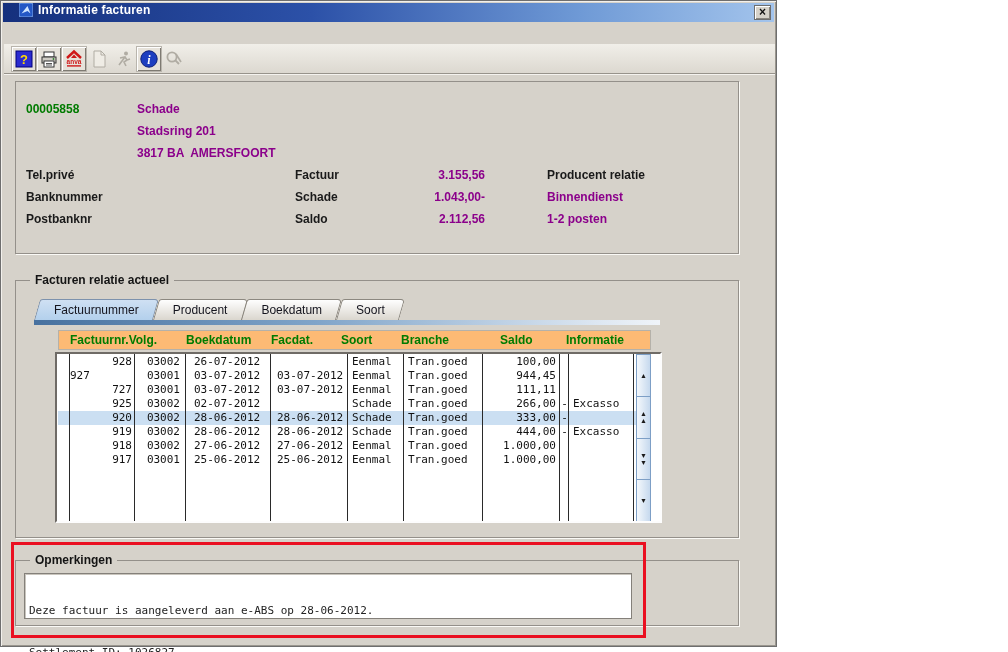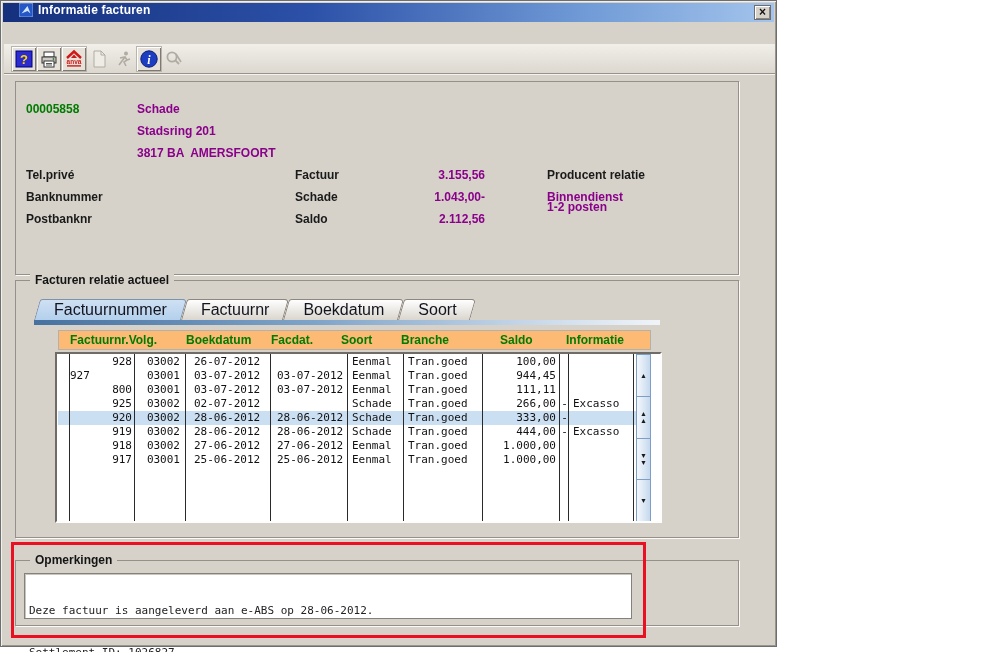--- a/index.html
+++ b/index.html
@@ -39,37 +39,37 @@
     display:flex; align-items:center; padding-left:8px;
   }
   .tool-btn { width:24px; height:24px; margin-right:1px; display:flex; align-items:center; justify-content:center; }
   .tool-btn.enabled { background:#e6e2da; box-shadow: inset 1px 1px 0 #ffffff, inset -1px -1px 0 #7e7a72, 0 0 0 1px #b9b5ad; }
   .tool-btn svg { display:block; }
 
   .content { position:absolute; left:3px; top:73px; width:771px; height:571px; background:#d6d2ca; box-shadow: inset 0 1px 0 #f5f3ef; }
 
   .etched { border:1px solid #94908a; box-shadow:1px 1px 0 #fbfaf6; }
 
-  .relation-panel { position:absolute; left:11px; top:7px; width:724px; height:194px; }
+  .relation-panel { position:absolute; left:11px; top:7px; width:724px; height:173px; }
   .rp-text { position:absolute; font-size:12px; font-weight:bold; white-space:pre; }
   .green { color:#007b00; }
   .purple { color:#8b008b; }
   .black { color:#1a1a1a; }
   .ra { text-align:right; }
 
   .groupbox { position:absolute; border:1px solid #94908a; box-shadow:1px 1px 0 #fbfaf6; }
   .group-label { position:absolute; top:-8px; left:14px; background:#d6d2ca; padding:0 5px; font-size:12px; font-weight:bold; color:#141414; white-space:nowrap; }
 
   
   .tabs { position:absolute; left:18px; top:18px; height:21px; display:flex; }
   .tab { position:relative; height:21px; padding:0 14px 0 20px; display:flex; align-items:center; }
   .tab::before { content:""; position:absolute; inset:0; transform:skewX(-16deg); transform-origin:bottom left;
     background:linear-gradient(#fefefe,#dad6ce); border:1px solid #8c8880; border-bottom:none; border-radius:3px 4px 0 0; }
   .tab.active::before { background:linear-gradient(#cfe0f3,#b3d0ec); border-color:#7d92ad; }
-  .tab-label { position:relative; font-size:16px; color:#14141e; white-space:nowrap; }
+  .tab-label { position:relative; font-size:12px; color:#14141e; white-space:nowrap; }
   .tab-underline { position:absolute; left:18px; top:39px; width:626px; height:5px;
     background:linear-gradient(to right,#47719f,#7fa4c9 45%,#dde7f2 90%,#f0f4f9); }
 
   
   .list-header { position:absolute; left:42px; top:49px; width:593px; height:20px; background:#fdba74; border:1px solid #b5b1a9; }
   .col-head { position:absolute; top:2px; font-size:12px; font-weight:bold; color:#007b00; white-space:nowrap; }
 
   .inv-table { position:absolute; left:39px; top:71px; width:607px; height:171px; background:#ffffff;
     border:2px solid; border-color:#6f6b66 #fdfdfd #fdfdfd #6f6b66; overflow:hidden;padding-left:32px; }
   .vline { position:absolute; top:0; width:1px; height:100%; background:#2a2a2a; }
@@ -186,32 +186,32 @@
       <div class="rp-text black" style="left:531px; top:86px;">Producent relatie</div>
 
       <div class="rp-text black" style="left:10px;  top:108px;">Banknummer</div>
       <div class="rp-text black" style="left:279px; top:108px;">Schade</div>
       <div class="rp-text purple ra" style="left:354px; top:108px; width:115px;">1.043,00-</div>
       <div class="rp-text purple" style="left:531px; top:108px;">Binnendienst</div>
 
       <div class="rp-text black" style="left:10px;  top:130px;">Postbanknr</div>
       <div class="rp-text black" style="left:279px; top:130px;">Saldo</div>
       <div class="rp-text purple ra" style="left:354px; top:130px; width:115px;">2.112,56</div>
-      <div class="rp-text purple" style="left:531px; top:118px;">1-2 posten</div>
+      <div class="rp-text purple" style="left:531px; top:130px;">1-2 posten</div>
     </div>
 
     <div class="groupbox" style="left:11px; top:206px; width:724px; height:258px;">
       <div class="group-label">Facturen relatie actueel</div>
 
       <div class="tabs">
           <div class="tab active">
             <span class="tab-label">Factuurnummer</span>
           </div>
           <div class="tab">
-            <span class="tab-label">Factuurnr</span>
+            <span class="tab-label">Producent</span>
           </div>
           <div class="tab">
             <span class="tab-label">Boekdatum</span>
           </div>
           <div class="tab">
             <span class="tab-label">Soort</span>
           </div>
         </div>
       <div class="tab-underline"></div>
 
@@ -243,21 +243,21 @@
               <div class="tcell" style="left: 77px; width: 45px; text-align: right;">03001</div>
               <div class="tcell" style="left: 136px;">03-07-2012</div>
               <div class="tcell" style="left: 219px;">03-07-2012</div>
               <div class="tcell" style="left: 294px;">Eenmal</div>
               <div class="tcell" style="left: 350px;">Tran.goed</div>
               <div class="tcell" style="left: 425px; width: 73px; text-align: right;">944,45</div>
               <div class="tcell" style="left: 502px; width: 9px; text-align: center;"></div>
               <div class="tcell" style="left: 515px;"></div>
             </div>
             <div class="trow" style="top: 29px;">
-              <div class="tcell" style="left: 12px; width: 62px; text-align: right;">800</div>
+              <div class="tcell" style="left: 12px; width: 62px; text-align: right;">727</div>
               <div class="tcell" style="left: 77px; width: 45px; text-align: right;">03001</div>
               <div class="tcell" style="left: 136px;">03-07-2012</div>
               <div class="tcell" style="left: 219px;">03-07-2012</div>
               <div class="tcell" style="left: 294px;">Eenmal</div>
               <div class="tcell" style="left: 350px;">Tran.goed</div>
               <div class="tcell" style="left: 425px; width: 73px; text-align: right;">111,11</div>
               <div class="tcell" style="left: 502px; width: 9px; text-align: center;"></div>
               <div class="tcell" style="left: 515px;"></div>
             </div>
             <div class="trow" style="top: 43px;">

